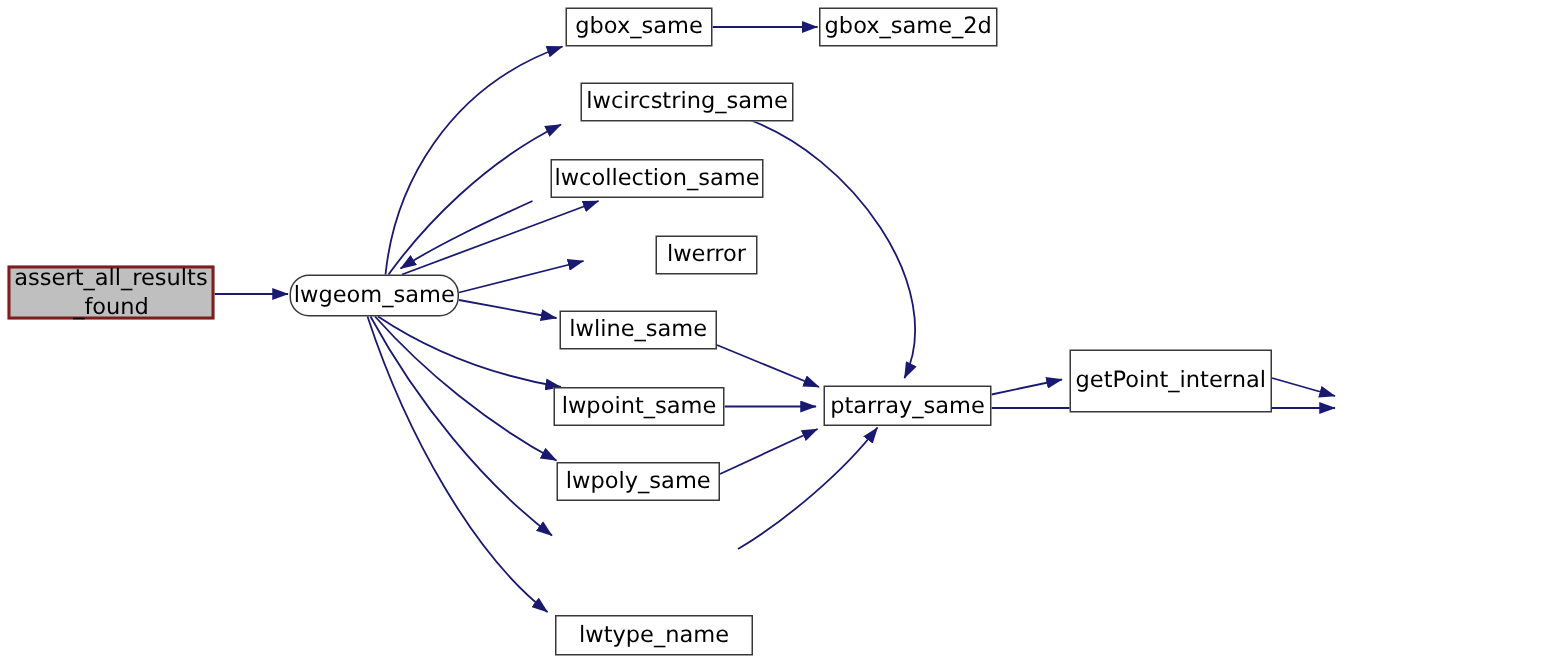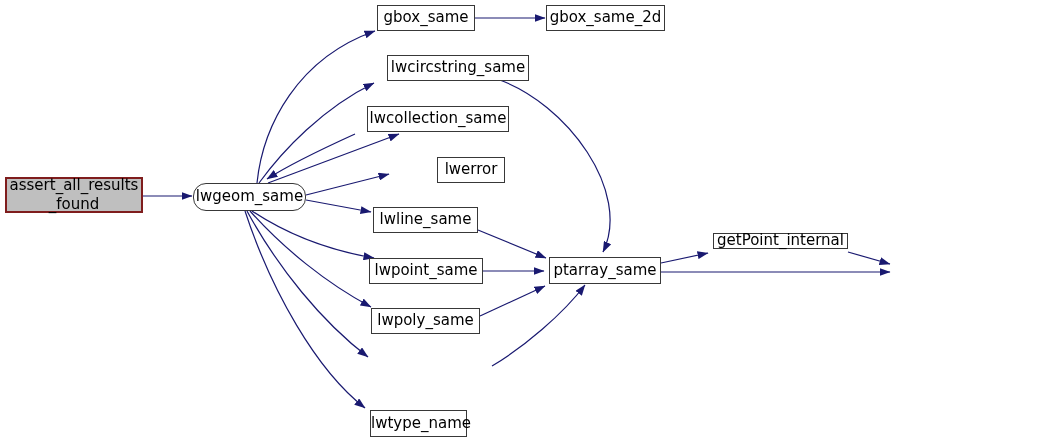--- a/index.html
+++ b/index.html
@@ -83,16 +83,16 @@
 _found</span></div>
     <div class="node" style="left: 193px; top: 183px; width: 113px; height: 28px; border-radius: 13px;"><span>lwgeom_same</span></div>
     <div class="node" style="left: 377px; top: 5px; width: 98px; height: 26px;"><span>gbox_same</span></div>
     <div class="node" style="left: 546px; top: 5px; width: 119px; height: 26px;"><span>gbox_same_2d</span></div>
     <div class="node" style="left: 355px; top: 55px; width: 142px; height: 26px; margin-left: 32px;"><span>lwcircstring_same</span></div>
     <div class="node" style="left: 355px; top: 106px; width: 142px; height: 26px; margin-left: 12px;"><span>lwcollection_same</span></div>
     <div class="node" style="left: 392px; top: 157px; width: 68px; height: 26px; margin-left: 45px;"><span>lwerror</span></div>
     <div class="node" style="left: 369px; top: 258px; width: 114px; height: 26px;"><span>lwpoint_same</span></div>
     <div class="node" style="left: 373px; top: 207px; width: 105px; height: 26px;"><span>lwline_same</span></div>
     <div class="node" style="left: 371px; top: 308px; width: 109px; height: 26px;"><span>lwpoly_same</span></div>
-    <div class="node" style="left: 370px; top: 410px; width: 97px; height: 27px;"><span>lwtype_name</span></div>
+    <div class="node" style="left: 370px; top: 410px; width: 132px; height: 27px;"><span>lwtype_name</span></div>
     <div class="node" style="left: 549px; top: 257px; width: 112px; height: 27px;"><span>ptarray_same</span></div>
-    <div class="node" style="left: 713px; top: 233px; width: 135px; height: 16px;"><span>getPoint_internal</span></div>
+    <div class="node" style="left: 713px; top: 233px; width: 135px; height: 42px;"><span>getPoint_internal</span></div>
   </div>
 
 </body></html>

